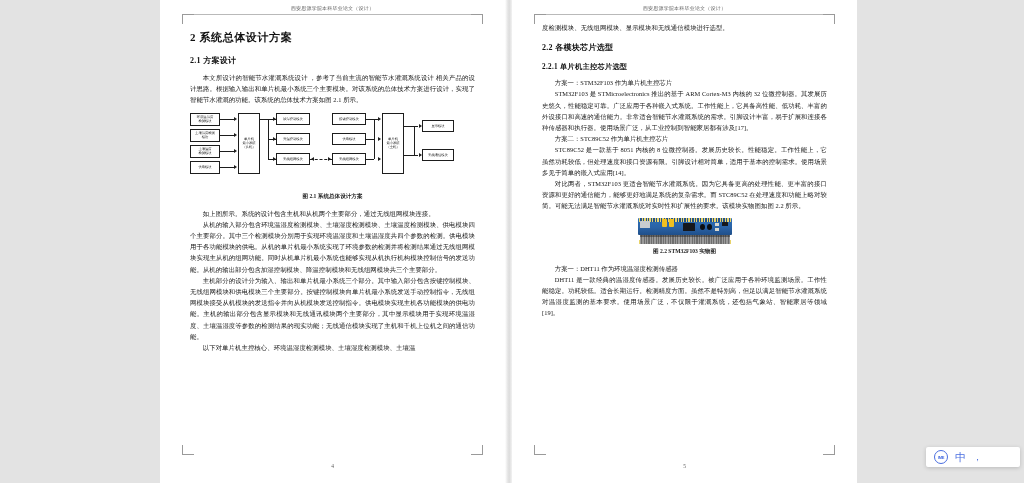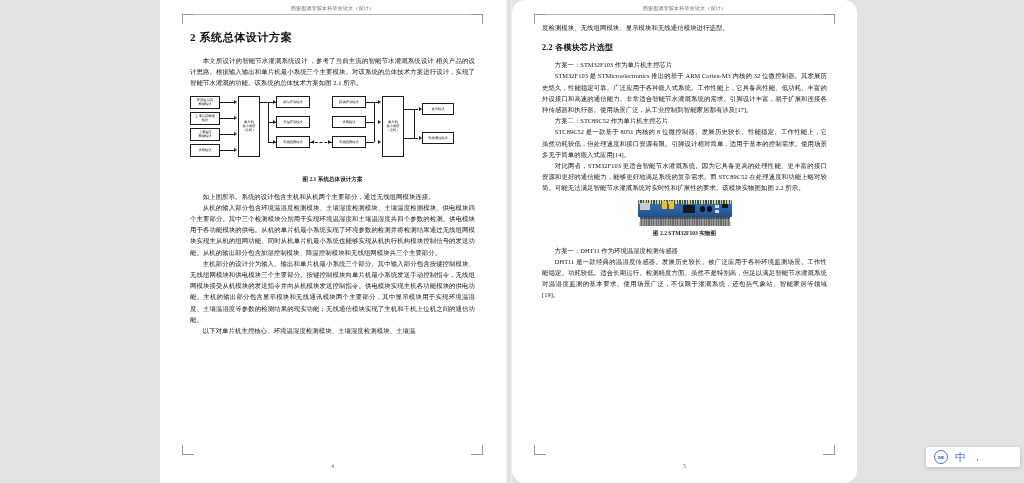--- a/index.html
+++ b/index.html
@@ -15,21 +15,21 @@
     background:#e3e3e3;
   }
   .page{
     position:absolute;top:0;
     width:345px;height:483px;
     background:#ffffff;
     box-sizing:border-box;
     overflow:hidden;
   }
   #page-left{left:160px;}
-  #page-right{left:512px;border-radius:13px;}
+  #page-right{left:512px;}
 
   
   .page-gap{
     position:absolute;top:0;left:505px;width:7px;height:483px;
     background:linear-gradient(90deg,#ffffff 0%,#e8e8e8 35%,#dcdcdc 60%,#f2f2f2 100%);
   }
 
   
   .doc-header{
     position:absolute;left:0;right:0;top:5px;
@@ -171,20 +171,21 @@
   <div class="page" id="page-left">
     <div class="doc-header">西安思源学院本科毕业论文（设计）</div>
     <div class="header-rule"></div>
     <div class="crop tl"></div>
     <div class="crop tr"></div>
     <div class="crop bl"></div>
     <div class="crop br"></div>
 
     <div class="page-body">
       <h1 class="doc-h1">2  系统总体设计方案</h1>
+      <h2 class="doc-h2">2.1  方案设计</h2>
       <p class="body">本文所设计的智能节水灌溉系统设计 ，参考了当前主流的智能节水灌溉系统设计 相关产品的设计思路。根据输入输出和单片机最小系统三个主要模块。对该系统的总体技术方案进行设计，实现了智能节水灌溉的功能。该系统的总体技术方案如图 2.1 所示。</p>
 
       <div class="diagram">
 
         <div class="bx" style="left:0px;top:2px;width:30px;height:13px;">环境温湿度<br>检测模块</div>
         <div class="bx" style="left:0px;top:18px;width:30px;height:13px;">土壤湿度检测<br>模块</div>
         <div class="bx" style="left:0px;top:34px;width:30px;height:13px;">土壤温度<br>检测模块</div>
         <div class="bx" style="left:0px;top:50px;width:30px;height:13px;">供电模块</div>
 
         <div class="bx" style="left:48px;top:2px;width:22px;height:61px;">单片机<br>最小系统<br>（从机）</div>
@@ -253,20 +254,21 @@
     <div class="doc-header">西安思源学院本科毕业论文（设计）</div>
     <div class="header-rule"></div>
     <div class="crop tl"></div>
     <div class="crop tr"></div>
     <div class="crop bl"></div>
     <div class="crop br"></div>
 
     <div class="page-body">
       <p class="body" style="text-indent:0;">度检测模块、无线组网模块、显示模块和无线通信模块进行选型。</p>
       <h2 class="doc-h2">2.2  各模块芯片选型</h2>
+      <h3 class="doc-h3">2.2.1  单片机主控芯片选型</h3>
 
       <p class="plan">方案一：STM32F103 作为单片机主控芯片</p>
       <p class="body">STM32F103 是 STMicroelectronics 推出的基于 ARM Cortex-M3 内核的 32 位微控制器。其发展历史悠久，性能稳定可靠。广泛应用于各种嵌入式系统。工作性能上，它具备高性能、低功耗、丰富的外设接口和高速的通信能力。非常适合智能节水灌溉系统的需求。引脚设计丰富，易于扩展和连接各种传感器和执行器。使用场景广泛，从工业控制到智能家居都有涉及[17]。</p>
 
       <p class="plan">方案二：STC89C52 作为单片机主控芯片</p>
       <p class="body">STC89C52 是一款基于 8051 内核的 8 位微控制器。发展历史较长。性能稳定。工作性能上，它虽然功耗较低，但处理速度和接口资源有限。引脚设计相对简单，适用于基本的控制需求。使用场景多见于简单的嵌入式应用[14]。</p>
 
       <p class="body">对比两者，STM32F103 更适合智能节水灌溉系统。因为它具备更高的处理性能、更丰富的接口资源和更好的通信能力，能够更好地满足系统的复杂需求。而 STC89C52 在处理速度和功能上略对较简。可能无法满足智能节水灌溉系统对实时性和扩展性的要求。该模块实物图如图 2.2 所示。</p>
 
       <div class="photo-wrap">

